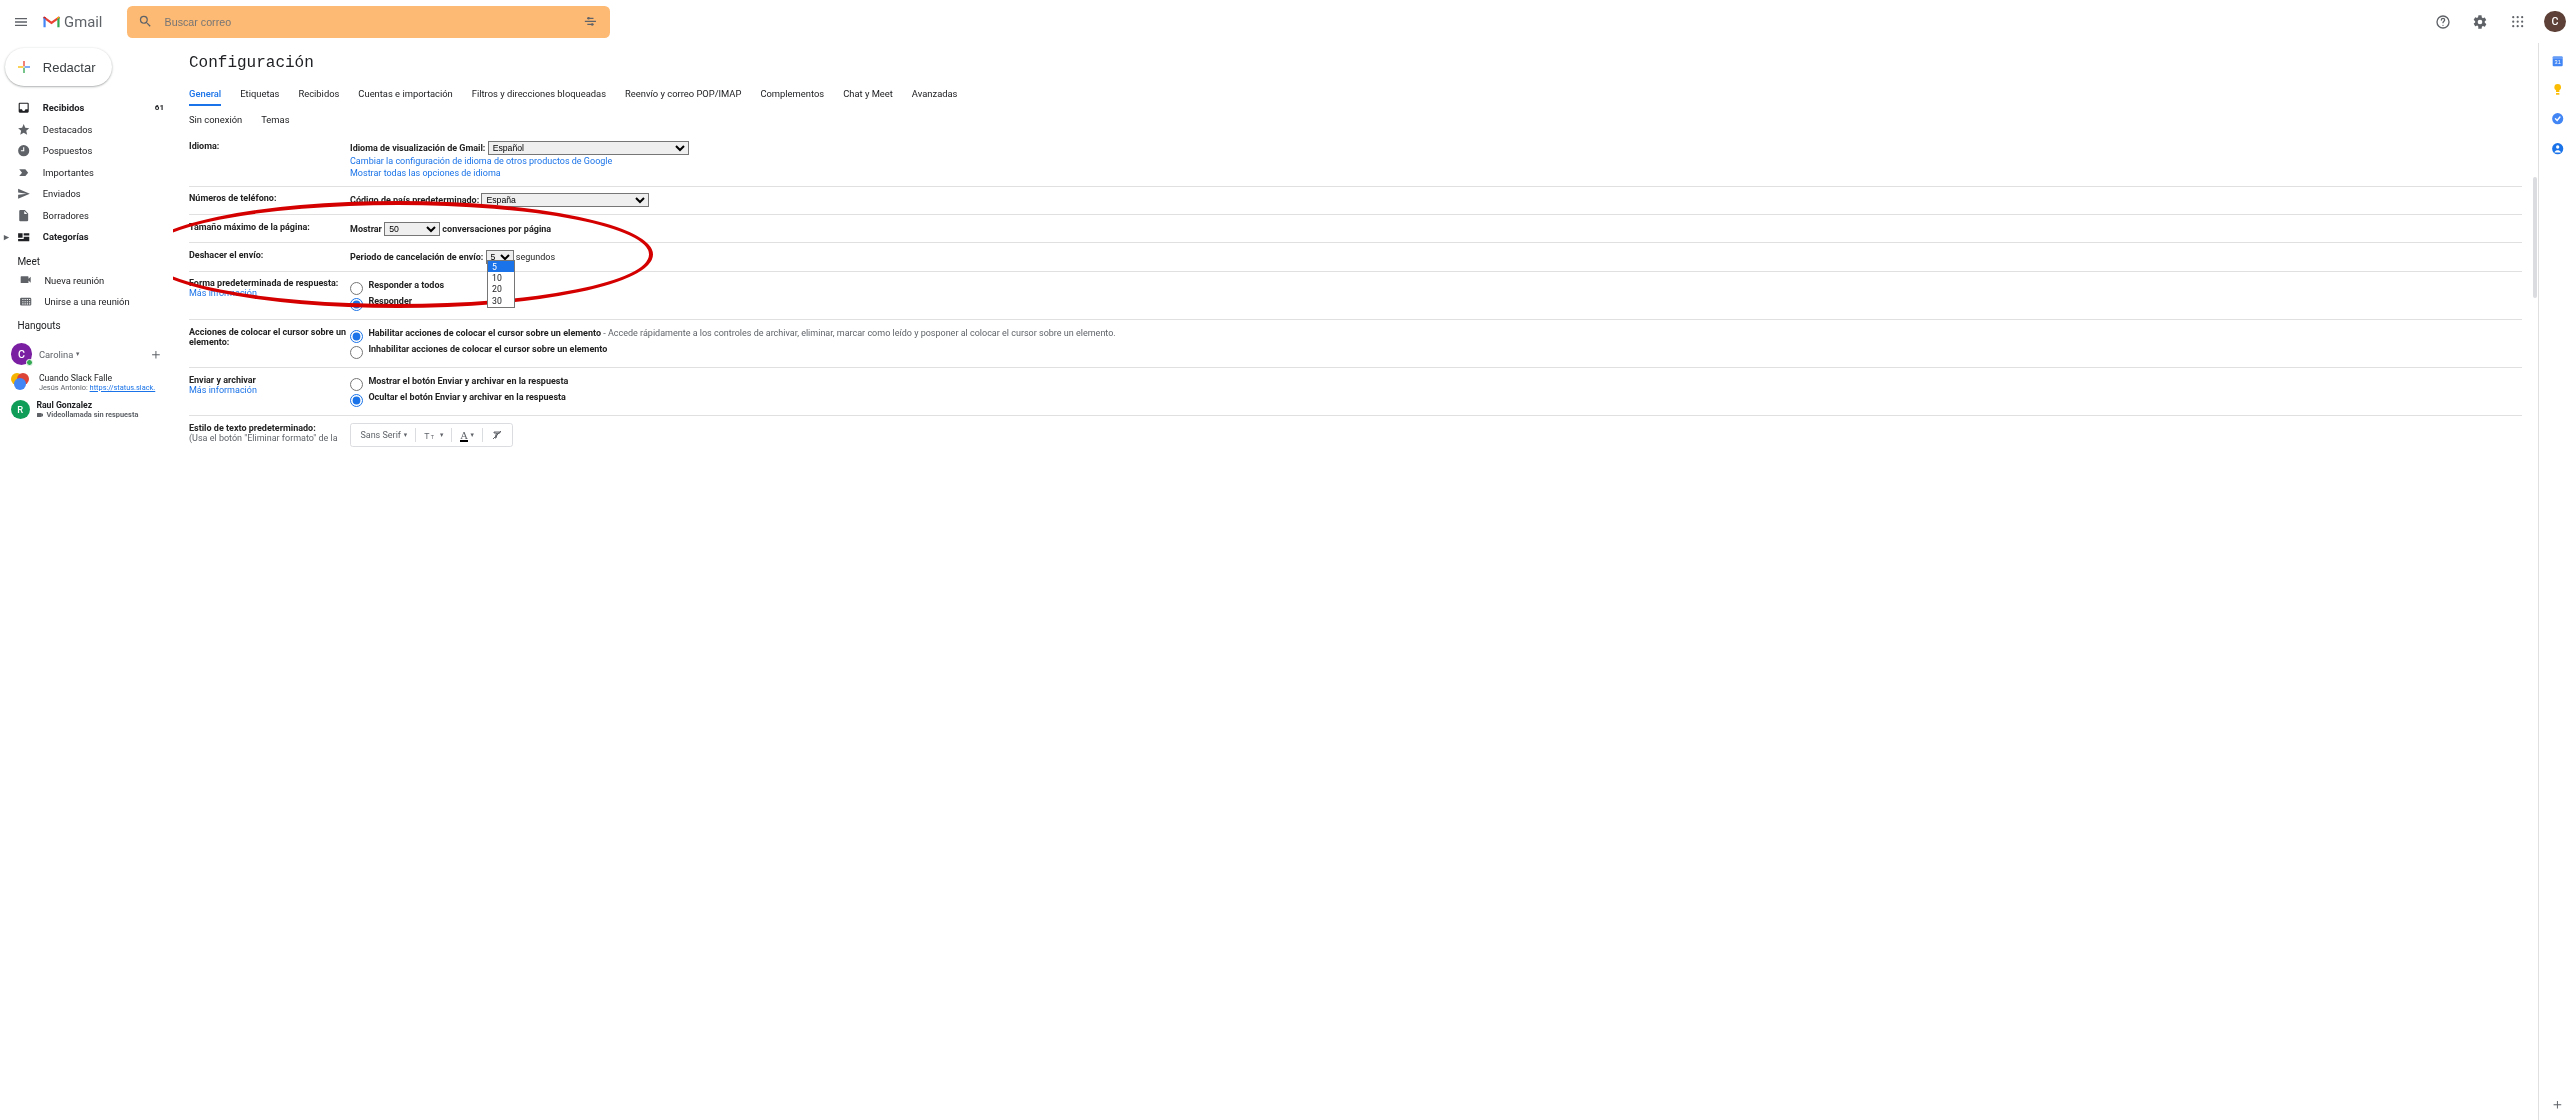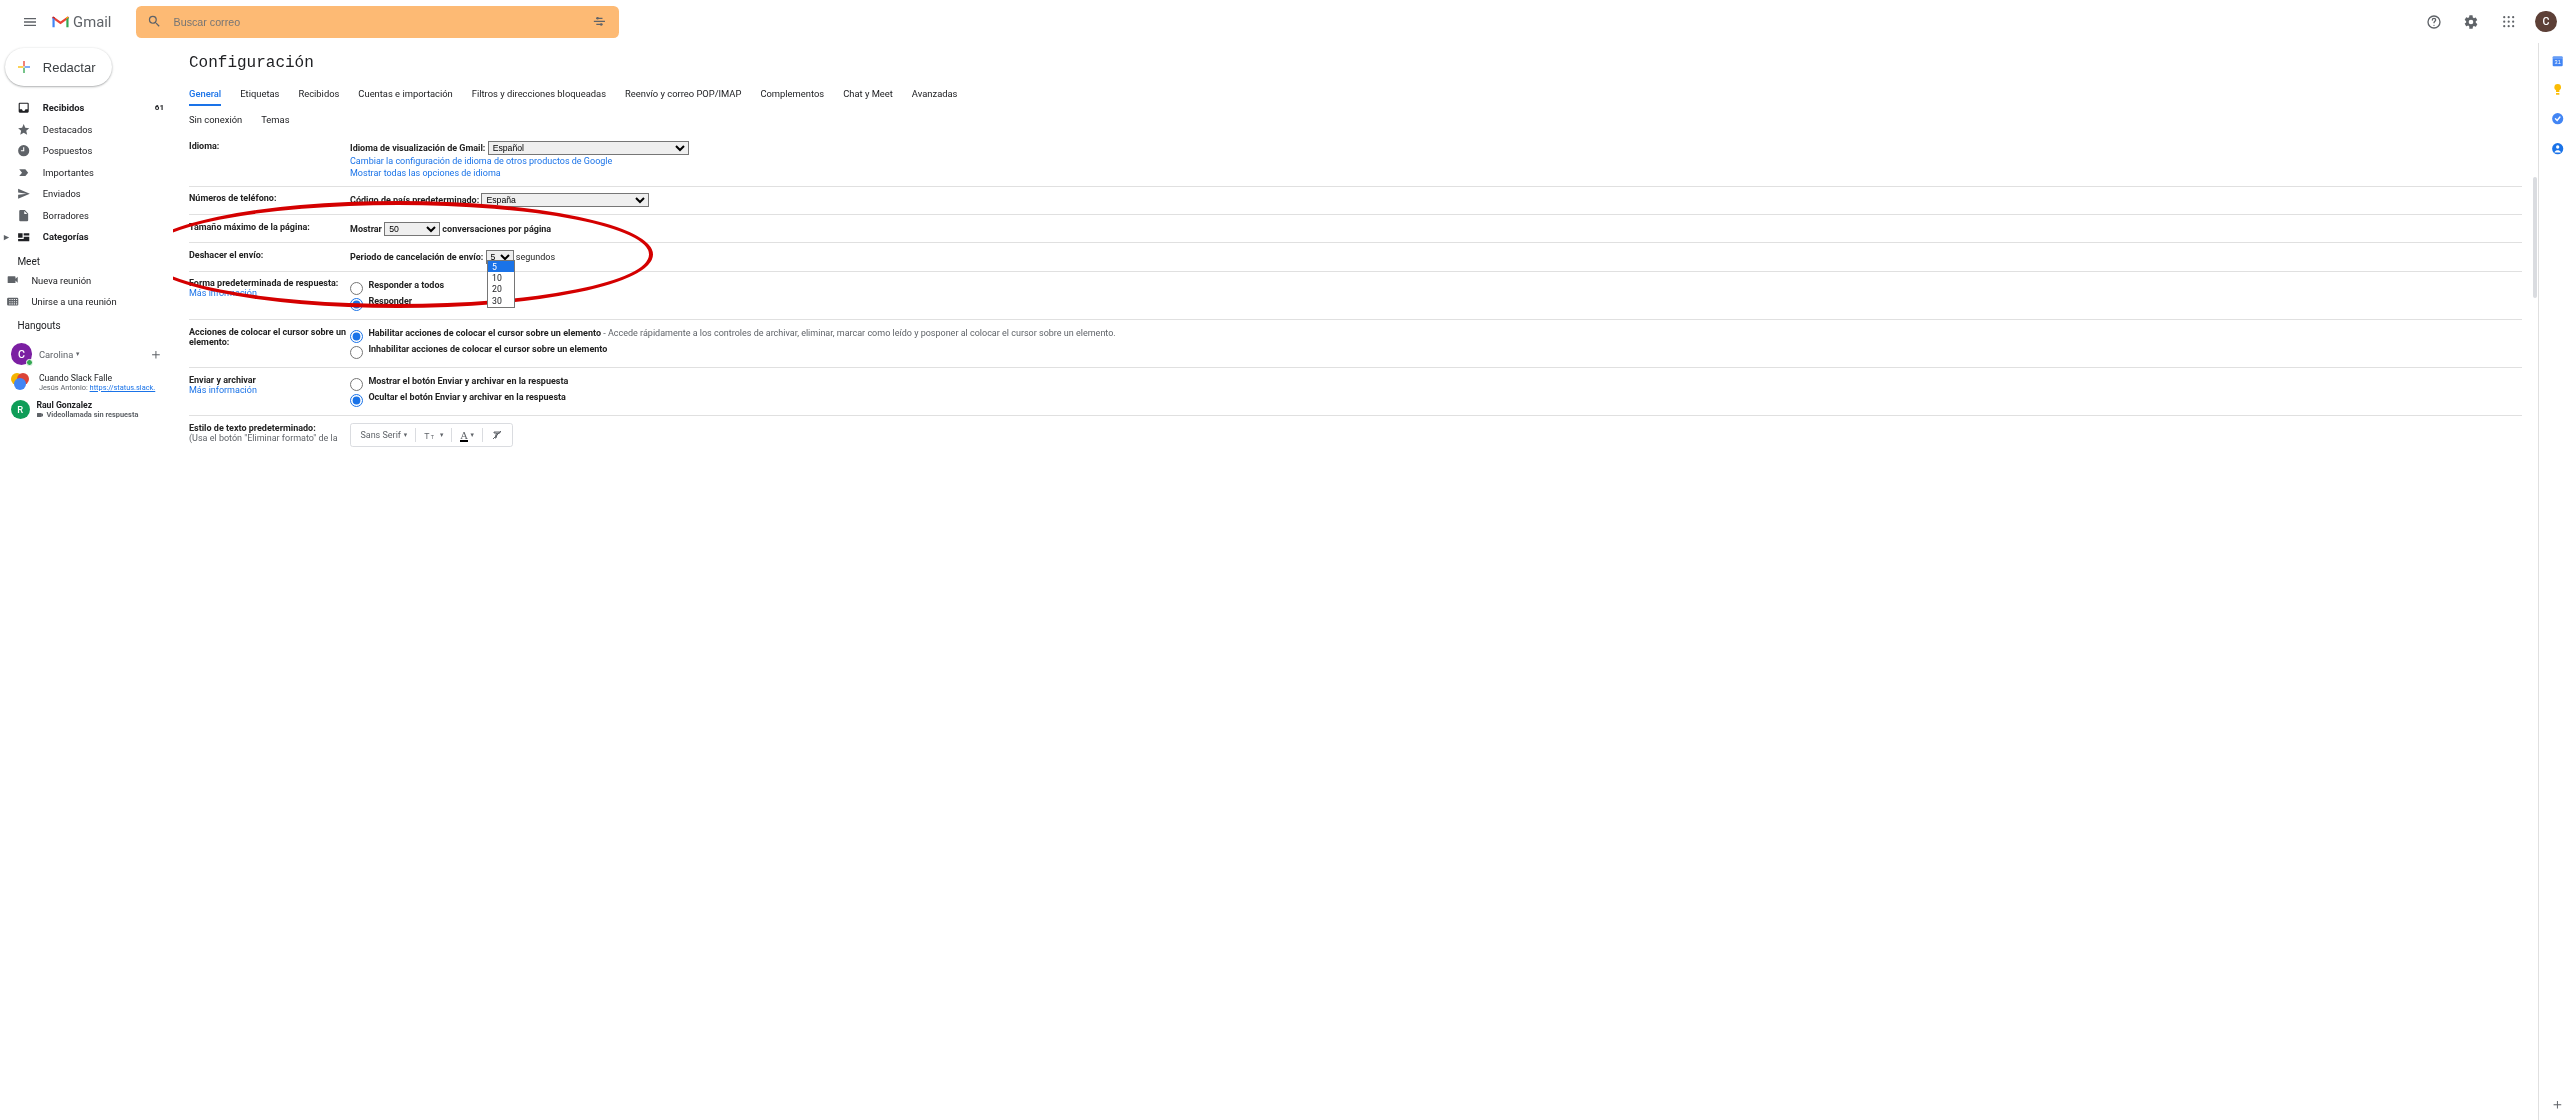--- a/index.html
+++ b/index.html
@@ -10,21 +10,21 @@
     color: #202124;
     background: #fff;
     overflow: hidden;
   }
 
   
   .header {
     height: 43px;
     display: flex;
     align-items: center;
-    padding: 0 14px;
+    padding: 0 5px;
     gap: 5.4px;
   }
   .icon-btn {
     width: 32px; height: 32px;
     display: inline-flex;
     align-items: center;
     justify-content: center;
     border-radius: 50%;
     cursor: pointer;
     color: #5f6368;
@@ -113,21 +113,21 @@
   .section-header {
     padding: 8px 0 2.7px 17.4px;
     font-size: 10px;
     color: #202124;
   }
   .meet-item {
     height: 21.5px;
     display: flex;
     align-items: center;
     gap: 12px;
-    padding: 0 8px 0 6px;
+    padding: 0 8px 0 19px;
     cursor: pointer;
   }
   .meet-item .nav-icon { width:13.4px; display:inline-flex; color:#5f6368; }
 
   .hangouts {
     padding: 5.4px 5.4px 0 10.7px;
   }
   .hangouts-header { display:flex; align-items:center; padding:4px 0; }
   .chat-avatar {
     width: 21.5px; height: 21.5px; border-radius: 50%;

